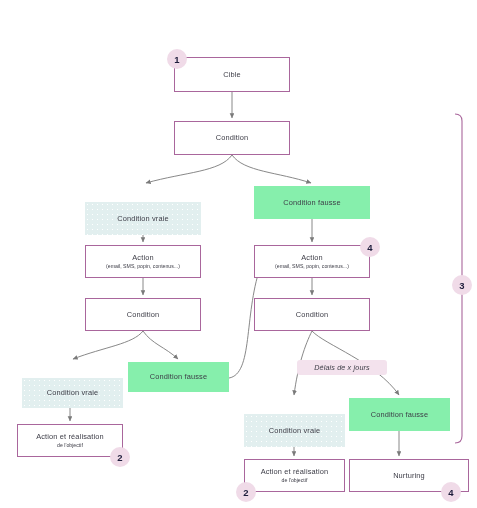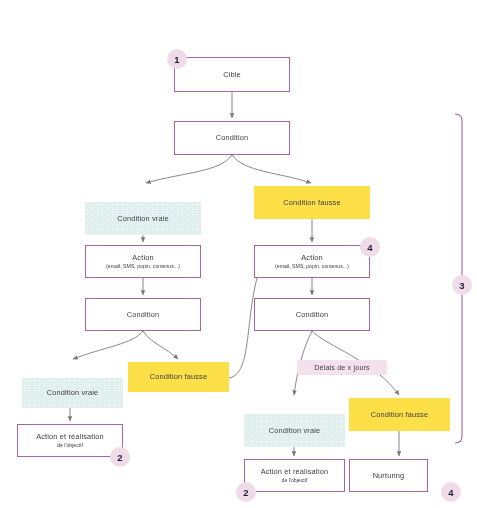--- a/index.html
+++ b/index.html
@@ -34,32 +34,33 @@
     border:1px solid #a9669c;
   }
   .n-true{
     background:#e2efef;
     border:none;
     background-image:radial-gradient(#ffffff 0.6px, transparent 0.7px);
     background-size:5px 5px;
     margin-top:16px;
   }
   .n-false{
-    background:#fde047;
+    background:#86efac;
     border:none;
     text-align:center;
   }
   .pill{
     position:absolute;
     box-sizing:border-box;
     background:#f3e2ed;
     border-radius:3px;
     display:flex;align-items:center;justify-content:center;
     font-size:7.2px;color:#3c3c46;
     letter-spacing:.15px;
+    font-style:italic;
   }
 
   .badge{
     position:absolute;
     width:20px;height:20px;
     border-radius:50%;
     background:#f0dbe8;
     color:#1d1d3b;
     font-size:9.5px;
     font-weight:bold;
@@ -151,21 +152,21 @@
         <span class="title">Condition fausse</span>
       </div>
       <div class="node n-plain" style="left: 17px; top: 424px; width: 106px; height: 33px;">
         <span class="title">Action et réalisation</span>
         <span class="sub">de l'objectif</span>
       </div>
       <div class="node n-plain" style="left: 244px; top: 459px; width: 101px; height: 33px;">
         <span class="title">Action et réalisation</span>
         <span class="sub">de l'objectif</span>
       </div>
-      <div class="node n-plain" style="left: 349px; top: 459px; width: 79px; height: 33px;">
+      <div class="node n-plain" style="left: 349px; top: 459px; width: 120px; height: 33px;">
         <span class="title">Nurturing</span>
       </div>
     </div>
 
   <div class="pill" id="delay-pill" style="left: 297px; top: 360px; width: 90px; height: 15px;">
     <span>Délais de x jours</span>
   </div>
 
   <div id="badge-host">
       <div class="badge" style="left: 167px; top: 49px;">1</div>

